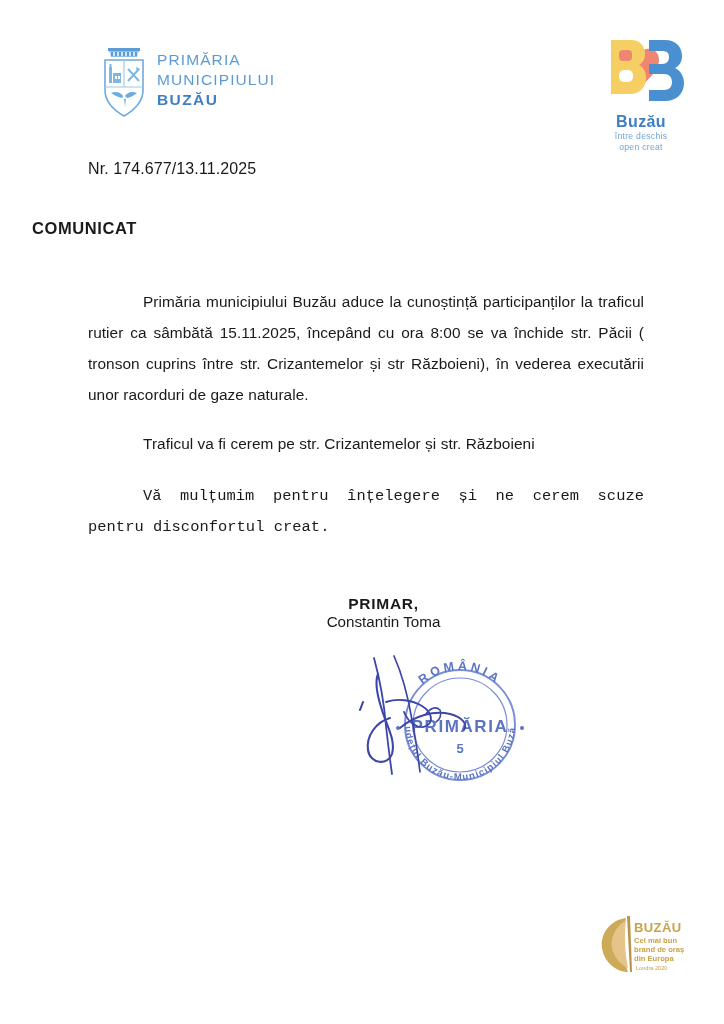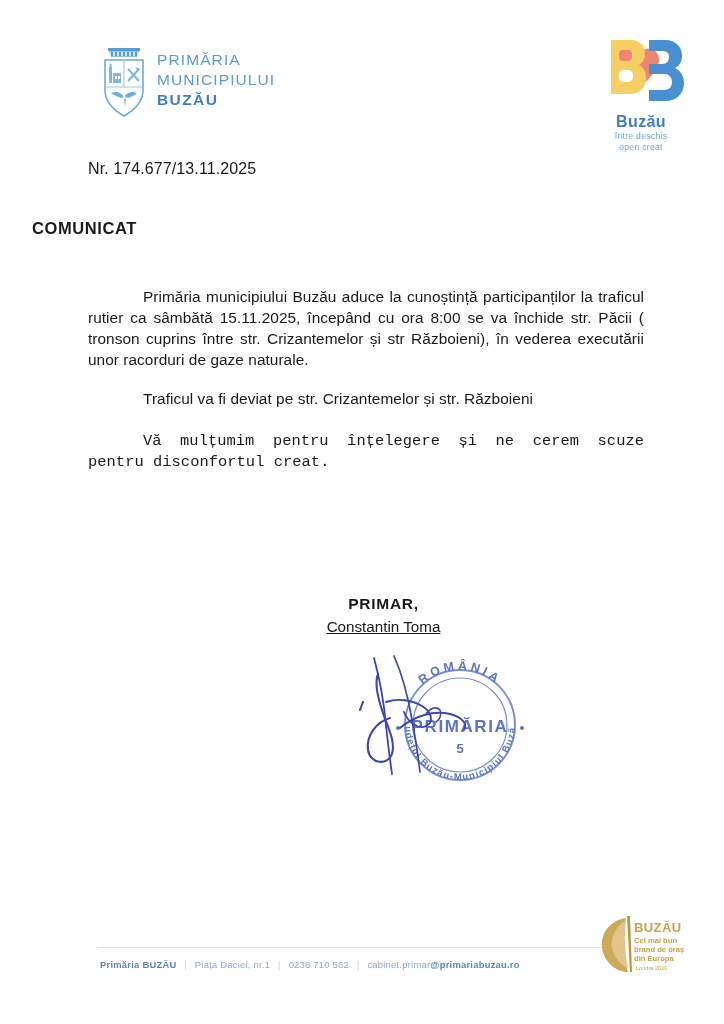--- a/index.html
+++ b/index.html
@@ -101,21 +101,21 @@
     position: absolute;
     left: 88px;
     top: 286px;
     width: 556px;
   }
   .para {
     text-align: justify;
     text-justify: inter-word;
     text-indent: 55px;
     font-size: 15.4px;
-    line-height: 21px;
+    line-height: 31px;
     margin: 0 0 0 0;
     letter-spacing: 0.05px;
   }
   .para.p2 { text-indent: 55px; margin-top: 18px; text-align: left; }
   .para.p3 { margin-top: 22px; font-family: Liberation Mono, monospace; }
 
   
   .sig-block {
     position: absolute;
     top: 595px;
@@ -123,22 +123,21 @@
     text-align: center;
     padding-left: 40px;
   }
   .sig-role {
     font-size: 15.5px;
     font-weight: 700;
     letter-spacing: 0.7px;
   }
   .sig-name {
     font-size: 15.2px;
-    margin-top: 5px;
-    text-decoration: underline;
+    margin-top: 0;
   }
 
   .stamp-wrap {
     position: absolute;
     left: 330px;
     top: 640px;
     width: 210px;
     height: 150px;
   }
   .stamp-wrap svg { display: block; }
@@ -254,21 +253,21 @@
       </div>
     </div>
   </div>
 
   <div class="docnum">Nr. 174.677/13.11.2025</div>
 
   <div class="title">COMUNICAT</div>
 
   <div class="content">
     <p class="para p1">Primăria municipiului Buzău aduce la cunoștință participanților la traficul rutier ca sâmbătă 15.11.2025, începând cu ora 8:00 se va închide str. Păcii ( tronson cuprins între str. Crizantemelor și str Războieni), în vederea executării unor racorduri de gaze naturale.</p>
-    <p class="para p2">Traficul va fi deviat pe str. Crizantemelor și str. Războieni</p>
+    <p class="para p2">Traficul va fi cerem pe str. Crizantemelor și str. Războieni</p>
     <p class="para p3">Vă mulțumim pentru înțelegere și ne cerem scuze pentru disconfortul creat.</p>
   </div>
 
   <div class="sig-block">
     <div class="sig-role">PRIMAR,</div>
     <div class="sig-name">Constantin Toma</div>
   </div>
 
   <div class="stamp-wrap">
     <svg viewBox="0 0 210 150" xmlns="http://www.w3.org/2000/svg">
@@ -298,32 +297,20 @@
         <path d="M30 70 l3 -8"></path>
         <path d="M44 18 C50 40 54 62 56 86 C58 104 60 120 62 134" stroke-width="1.8"></path>
         <path d="M56 62 C68 58 82 60 92 66 C102 72 104 82 96 86 C88 90 78 82 74 72" stroke-width="1.9"></path>
         <path d="M64 16 C72 34 78 56 82 80 C86 100 88 116 90 132" stroke-width="1.7"></path>
         <path d="M70 88 C84 76 104 70 120 74 C132 77 138 84 134 90" stroke-width="1.9"></path>
         <path d="M96 74 C100 68 106 66 110 70 C112 74 110 80 106 82" stroke-width="1.6"></path>
       </g>
     </svg>
   </div>
 
-  <div class="footer">
-    <div class="footer-rule"></div>
-    <div class="footer-line">
-      <span class="org">Primăria BUZĂU</span>
-      <span class="sep">|</span>
-      <span>Piața Daciei, nr.1</span>
-      <span class="sep">|</span>
-      <span>0238 710 562</span>
-      <span class="sep">|</span>
-      <span>cabinet.primar</span><span class="mail">@primariabuzau.ro</span>
-    </div>
-  </div>
 
   <div class="butterfly-logo">
     <svg viewBox="0 0 104 62" xmlns="http://www.w3.org/2000/svg">
       <g fill="#c9a24a" opacity="0.92">
         <path d="M30 4 C14 6 4 20 6 34 C8 48 20 58 32 58 C28 46 26 30 30 4 z"></path>
         <path d="M30 6 C20 12 14 24 16 34 C18 44 26 52 32 54 C29 40 28 20 30 6 z" fill="#e2c07f"></path>
         <path d="M31 2 l3 56 l2 0 l-2 -56 z" fill="#b08c3c"></path>
       </g>
       <g fill="#c9a24a" font-family="'Liberation Sans', sans-serif">
         <text x="38" y="18" font-size="13" font-weight="700" letter-spacing="0.4">BUZĂU</text>

